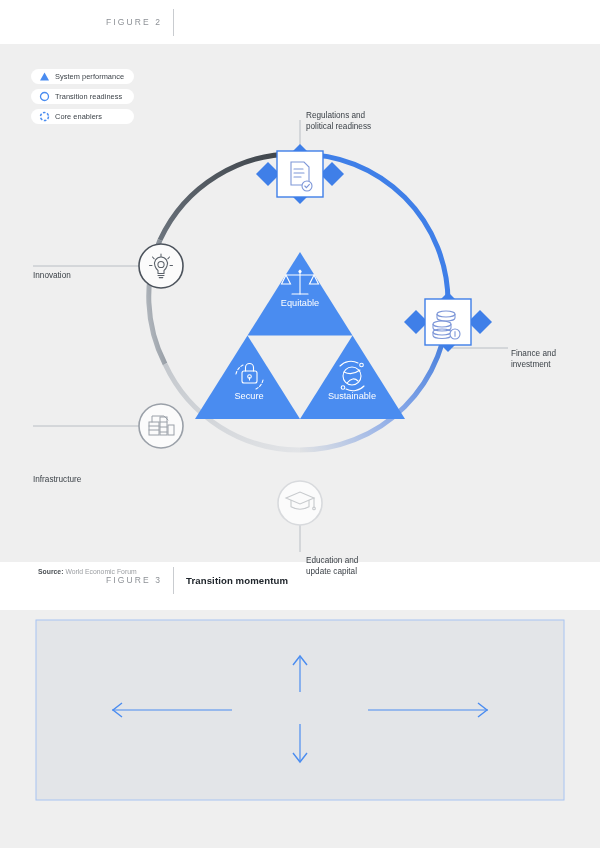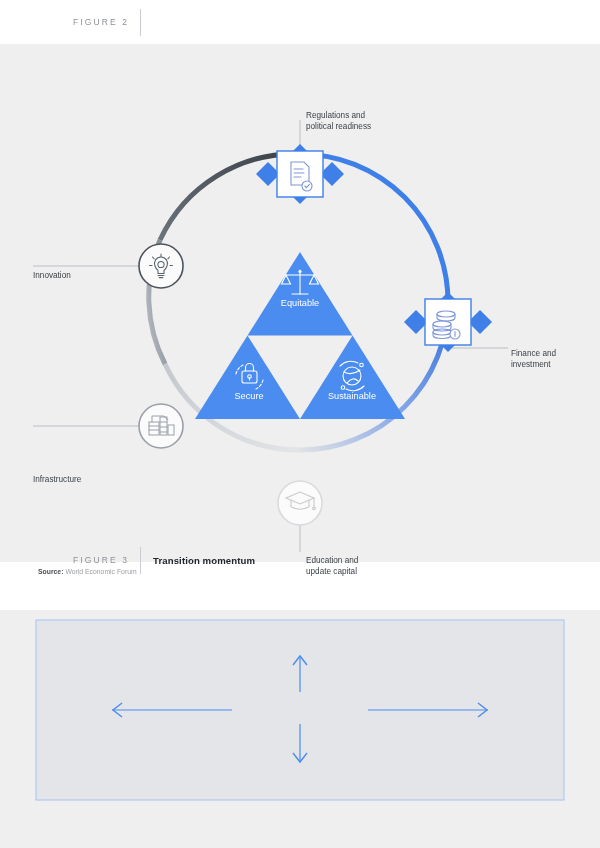--- a/index.html
+++ b/index.html
@@ -3,21 +3,21 @@
 <meta charset="utf-8">
 <style>
   html,body{margin:0;padding:0;}
   body{
     width:600px;height:848px;background:#ffffff;
     font-family:"Liberation Sans", sans-serif;
     color:#2b2b2b;-webkit-font-smoothing:antialiased;
     overflow:hidden;position:relative;
   }
   
-  .fig-head{display:flex;align-items:center;height:44px;padding-left:73px;}
+  .fig-head{display:flex;align-items:center;height:44px;padding-left:106px;}
   .fig-label{
     font-size:8.5px;letter-spacing:2.1px;color:#8d9196;
     font-weight:400;white-space:nowrap;
   }
   .fig-rule{width:1px;height:27px;background:#c9ccd0;margin:0 12px 0 11px;}
   .fig-title{font-size:9.6px;font-weight:700;color:#20262c;letter-spacing:.1px;}
 
   
   #fig2-panel{
     position:absolute;left:0;top:44px;width:600px;height:518px;
@@ -38,21 +38,21 @@
   #lab-fin{left:511px;top:304px;}
   #lab-edu{left:306px;top:511px;}
   #lab-inn{left:33px;top:226px;}
   #lab-inf{left:33px;top:386px;margin-top:44px;}
 
   .src{font-size:6.8px;color:#9a9da1;letter-spacing:.02px;}
   .src b{color:#4a4f54;font-weight:700;}
   #fig2-src{position:absolute;left:38px;top:524px;}
 
   
-  #fig3-head{position:absolute;left:0;top:538px;width:536px;}
+  #fig3-head{position:absolute;left:0;top:558px;width:536px;}
   #fig3-panel{
     position:absolute;left:0;top:610px;width:600px;height:238px;
     background:#efefef;
   }
   #fig3-svg{position:absolute;left:0;top:0;}
 </style>
 </head>
 <body>
 
 <div class="fig-head">
@@ -206,20 +206,43 @@
         <circle cx="161" cy="220.5" r="3.1"></circle>
         <line x1="161" y1="210" x2="161" y2="212.5"></line>
         <line x1="152.5" y1="213" x2="154.2" y2="214.8"></line>
         <line x1="169.5" y1="213" x2="167.8" y2="214.8"></line>
         <line x1="149.5" y1="221.5" x2="152" y2="221.5"></line>
         <line x1="172.5" y1="221.5" x2="170" y2="221.5"></line>
       </g>
     </g>
   </svg>
 
+  <div class="legend">
+
+    <div class="legend-item">
+      <svg class="legend-ico" viewBox="0 0 11 11">
+        <polygon points="5.5,1.6 10,9.4 1,9.4" fill="#4a8cf0"></polygon>
+      </svg>
+      <span class="legend-txt">System performance</span>
+    </div>
+
+    <div class="legend-item">
+      <svg class="legend-ico" viewBox="0 0 11 11">
+        <circle cx="5.5" cy="5.5" r="4" fill="none" stroke="#4a8cf0" stroke-width="1.3"></circle>
+      </svg>
+      <span class="legend-txt">Transition readiness</span>
+    </div>
+
+    <div class="legend-item">
+      <svg class="legend-ico" viewBox="0 0 11 11">
+        <circle cx="5.5" cy="5.5" r="4" fill="none" stroke="#4a8cf0" stroke-width="1.5" stroke-dasharray="2.6 1.6"></circle>
+      </svg>
+      <span class="legend-txt">Core enablers</span>
+    </div>
+  </div>
 
   <div class="node-lab" id="lab-reg">
     <div>Regulations and</div>
     <div>political readiness</div>
   </div>
   <div class="node-lab" id="lab-fin">
     <div>Finance and</div>
     <div>investment</div>
   </div>
   <div class="node-lab" id="lab-edu">

